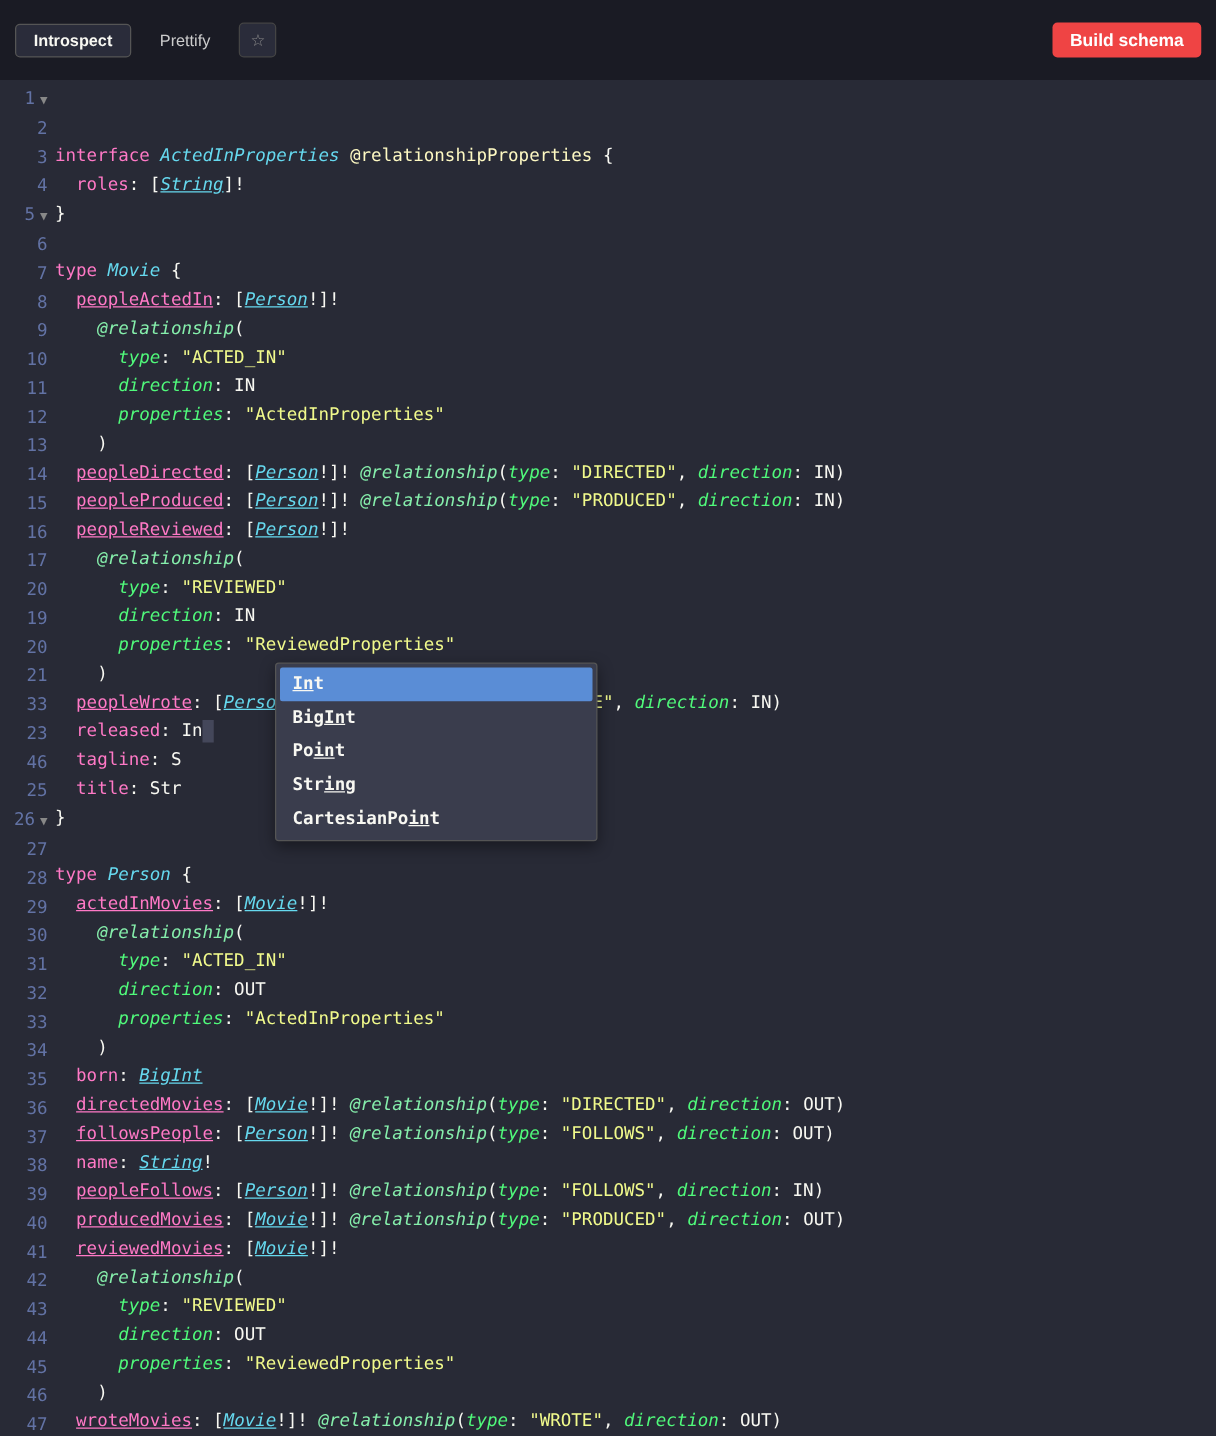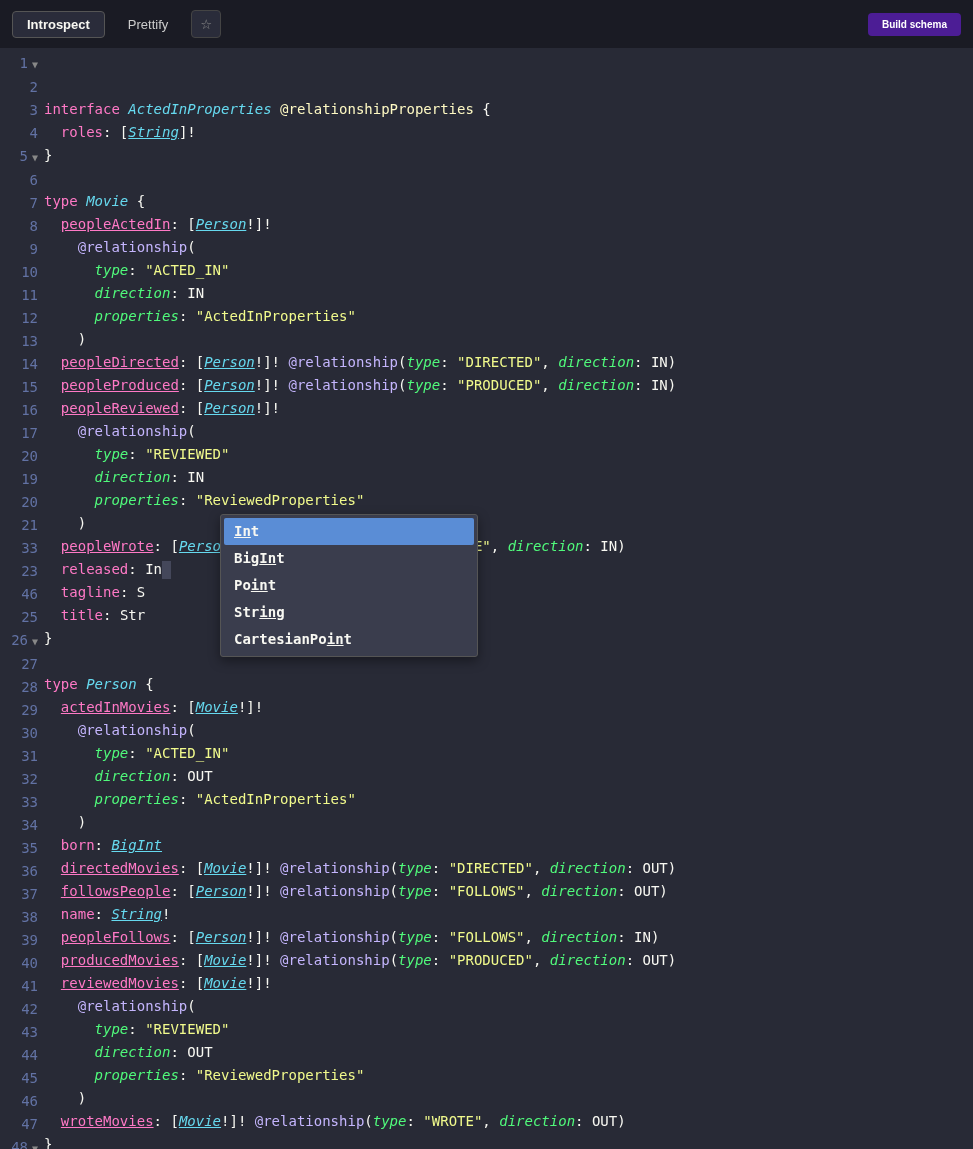--- a/index.html
+++ b/index.html
@@ -1,33 +1,33 @@
 <!DOCTYPE html>
 <html><head>
 <meta charset="utf-8">
 <style>
 *{margin:0;padding:0;box-sizing:border-box}
 body{background:#282a36;font-family:Menlo,Monaco,Consolas,monospace;font-size:14px;color:#f8f8f2;width:973px}
-.toolbar{background:#1a1b24;height:48px;display:flex;align-items:center;padding:0 12px;gap:8px}
+.toolbar{background:#1a1b24;height:64px;display:flex;align-items:center;padding:0 12px;gap:8px}
 .btn{padding:5px 14px;border-radius:4px;font-size:13px;font-family:-apple-system,Arial,sans-serif;cursor:pointer;border:1px solid transparent}
 .btn-introspect{background:#2a2c3a;color:#f8f8f2;border:1px solid #555;font-weight:600}
 .btn-prettify{background:transparent;color:#ccc}
 .btn-star{background:#2a2c3a;color:#888;width:30px;height:28px;display:flex;align-items:center;justify-content:center;border-radius:4px;border:1px solid #444}
 .spacer{flex:1}
-.btn-build{background:#4c1d95;color:#fff;font-weight:600;font-size:10px;border:none;padding:6px 14px;border-radius:4px}
+.btn-build{background:#ef4444;color:#fff;font-weight:600;font-size:14px;border:none;padding:6px 14px;border-radius:4px}
 .editor{display:flex;background:#282a36}
 .gutter{width:44px;text-align:right;padding-right:6px;color:#6272a4;user-select:none;line-height:23px;padding-top:4px}
 .fold{color:#888;font-size:10px;display:inline-block;width:10px}
 .code{flex:1;padding-top:4px;line-height:23px;white-space:pre;position:relative}
 .kw{color:#ff79c6}
 .type{color:#66d9ef;font-style:italic}
 .field{color:#ff79c6}
 .under{text-decoration:underline;text-decoration-color:#ff79c6}
 .dir{color:#fef9c3}
-.dirkw{color:#c4b5fd;}
+.dirkw{color:#86efac;font-style:italic}
 .str{color:#f1fa8c}
 .punc{color:#f8f8f2}
 .attr{color:#50fa7b;font-style:italic}
 .ref{color:#66d9ef;font-style:italic;text-decoration:underline}
 .val{color:#f8f8f2}
 .cursor{background:#44475a;width:9px;display:inline-block;height:18px;vertical-align:middle}
 .autocomplete{position:absolute;left:176px;top:466px;background:#3a3d4d;border:1px solid #555;border-radius:3px;box-shadow:0 4px 12px rgba(0,0,0,0.4);min-width:258px;padding:3px}
 .ac-item{padding:2px 10px;color:#f8f8f2;font-family:Menlo,Monaco,monospace;font-weight:600}
 .ac-item.sel{background:#5a8dd6;border-radius:2px}
 .ac-item .match{text-decoration:underline}

